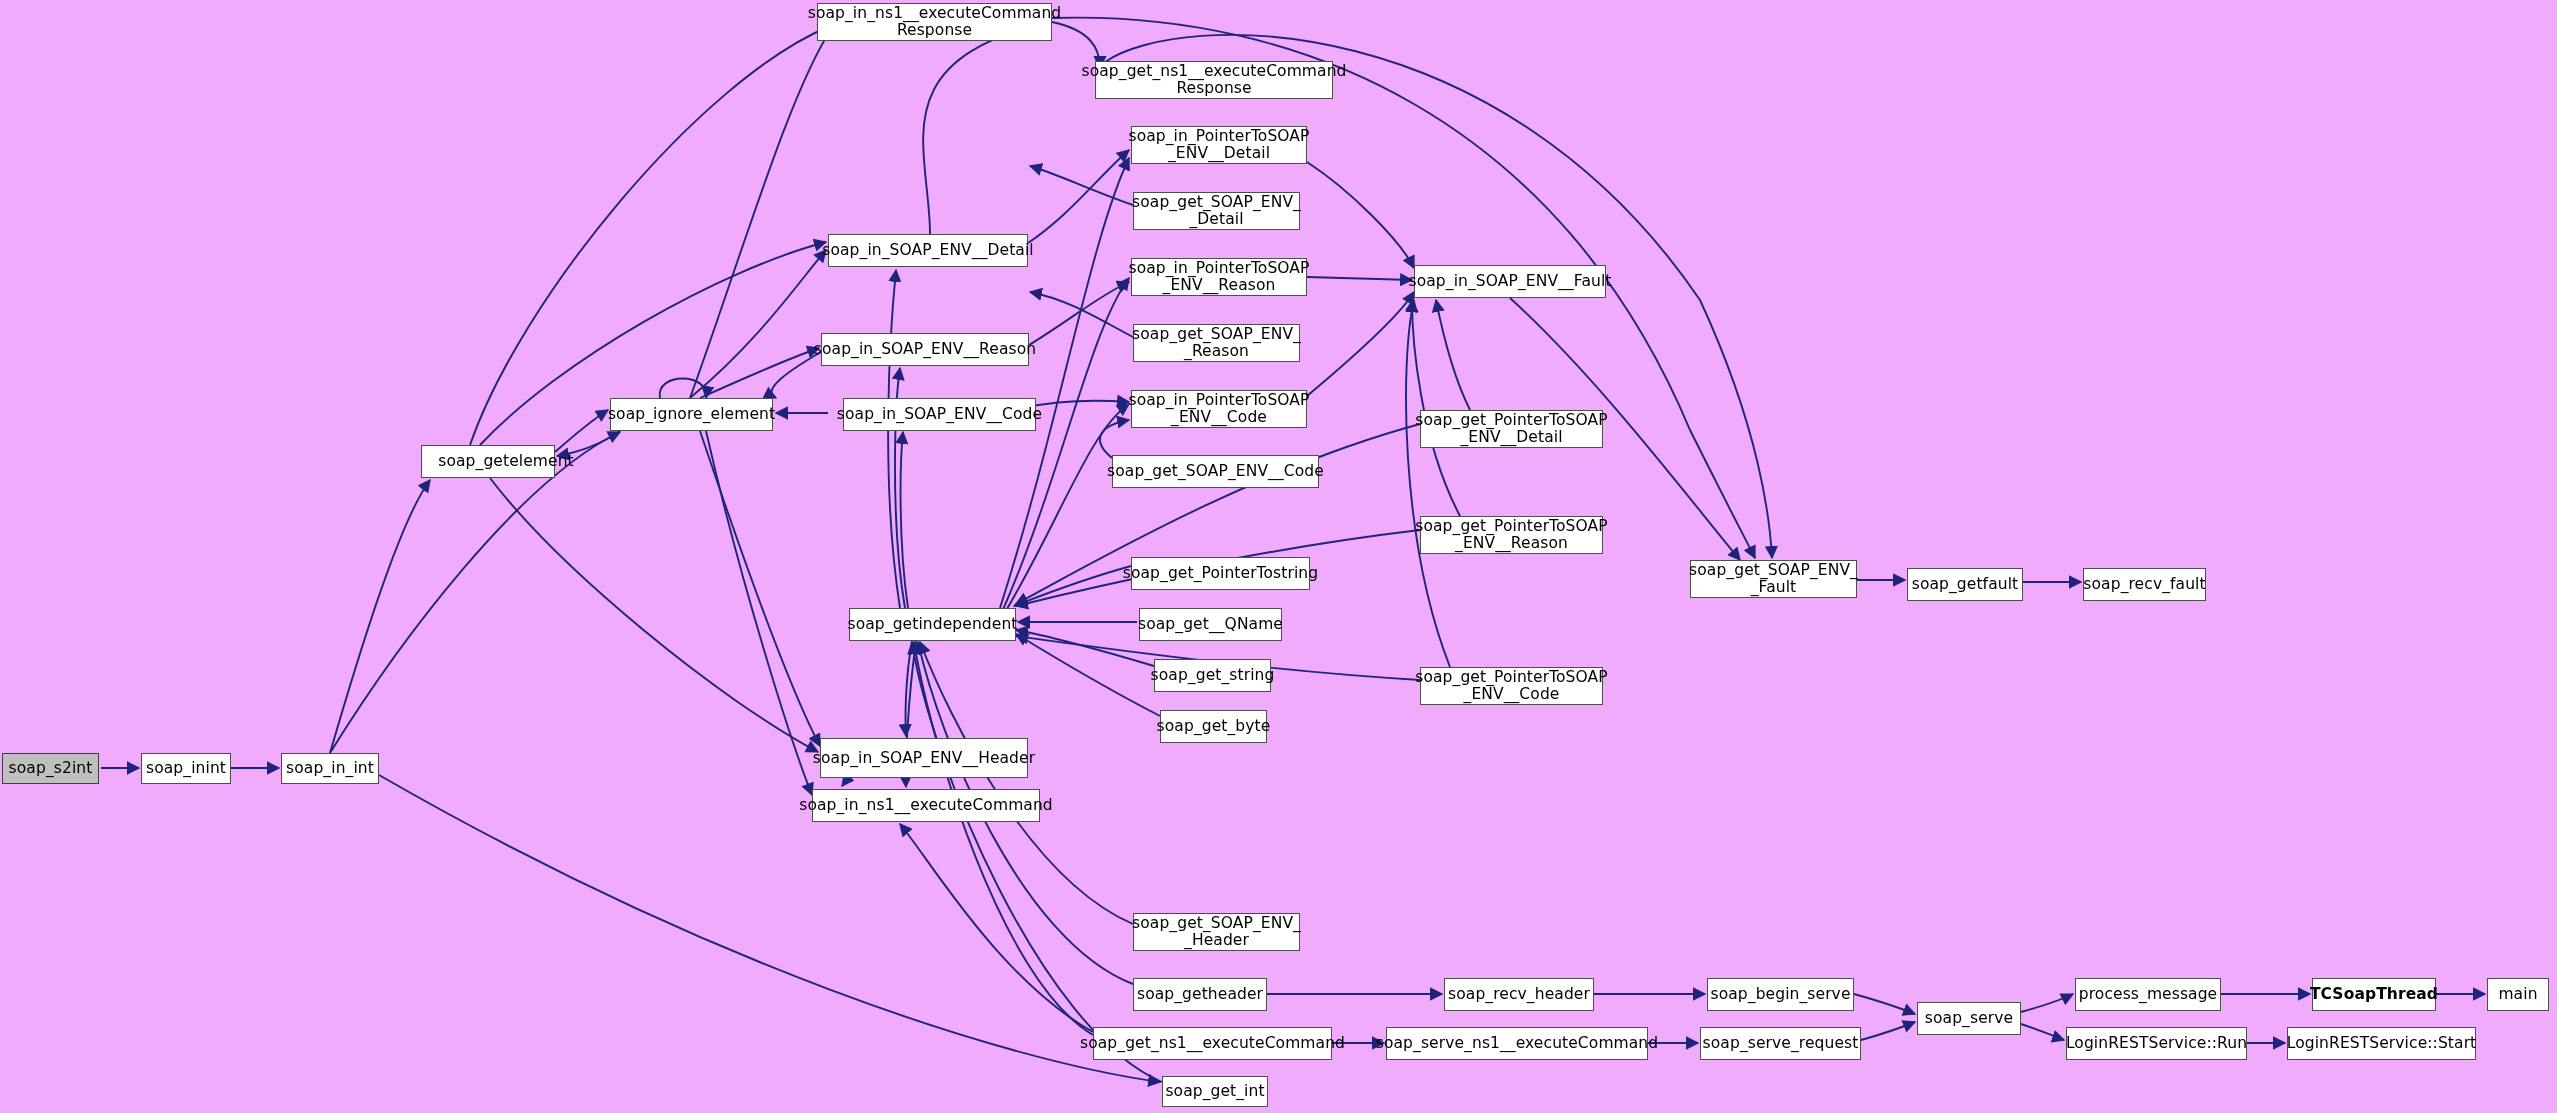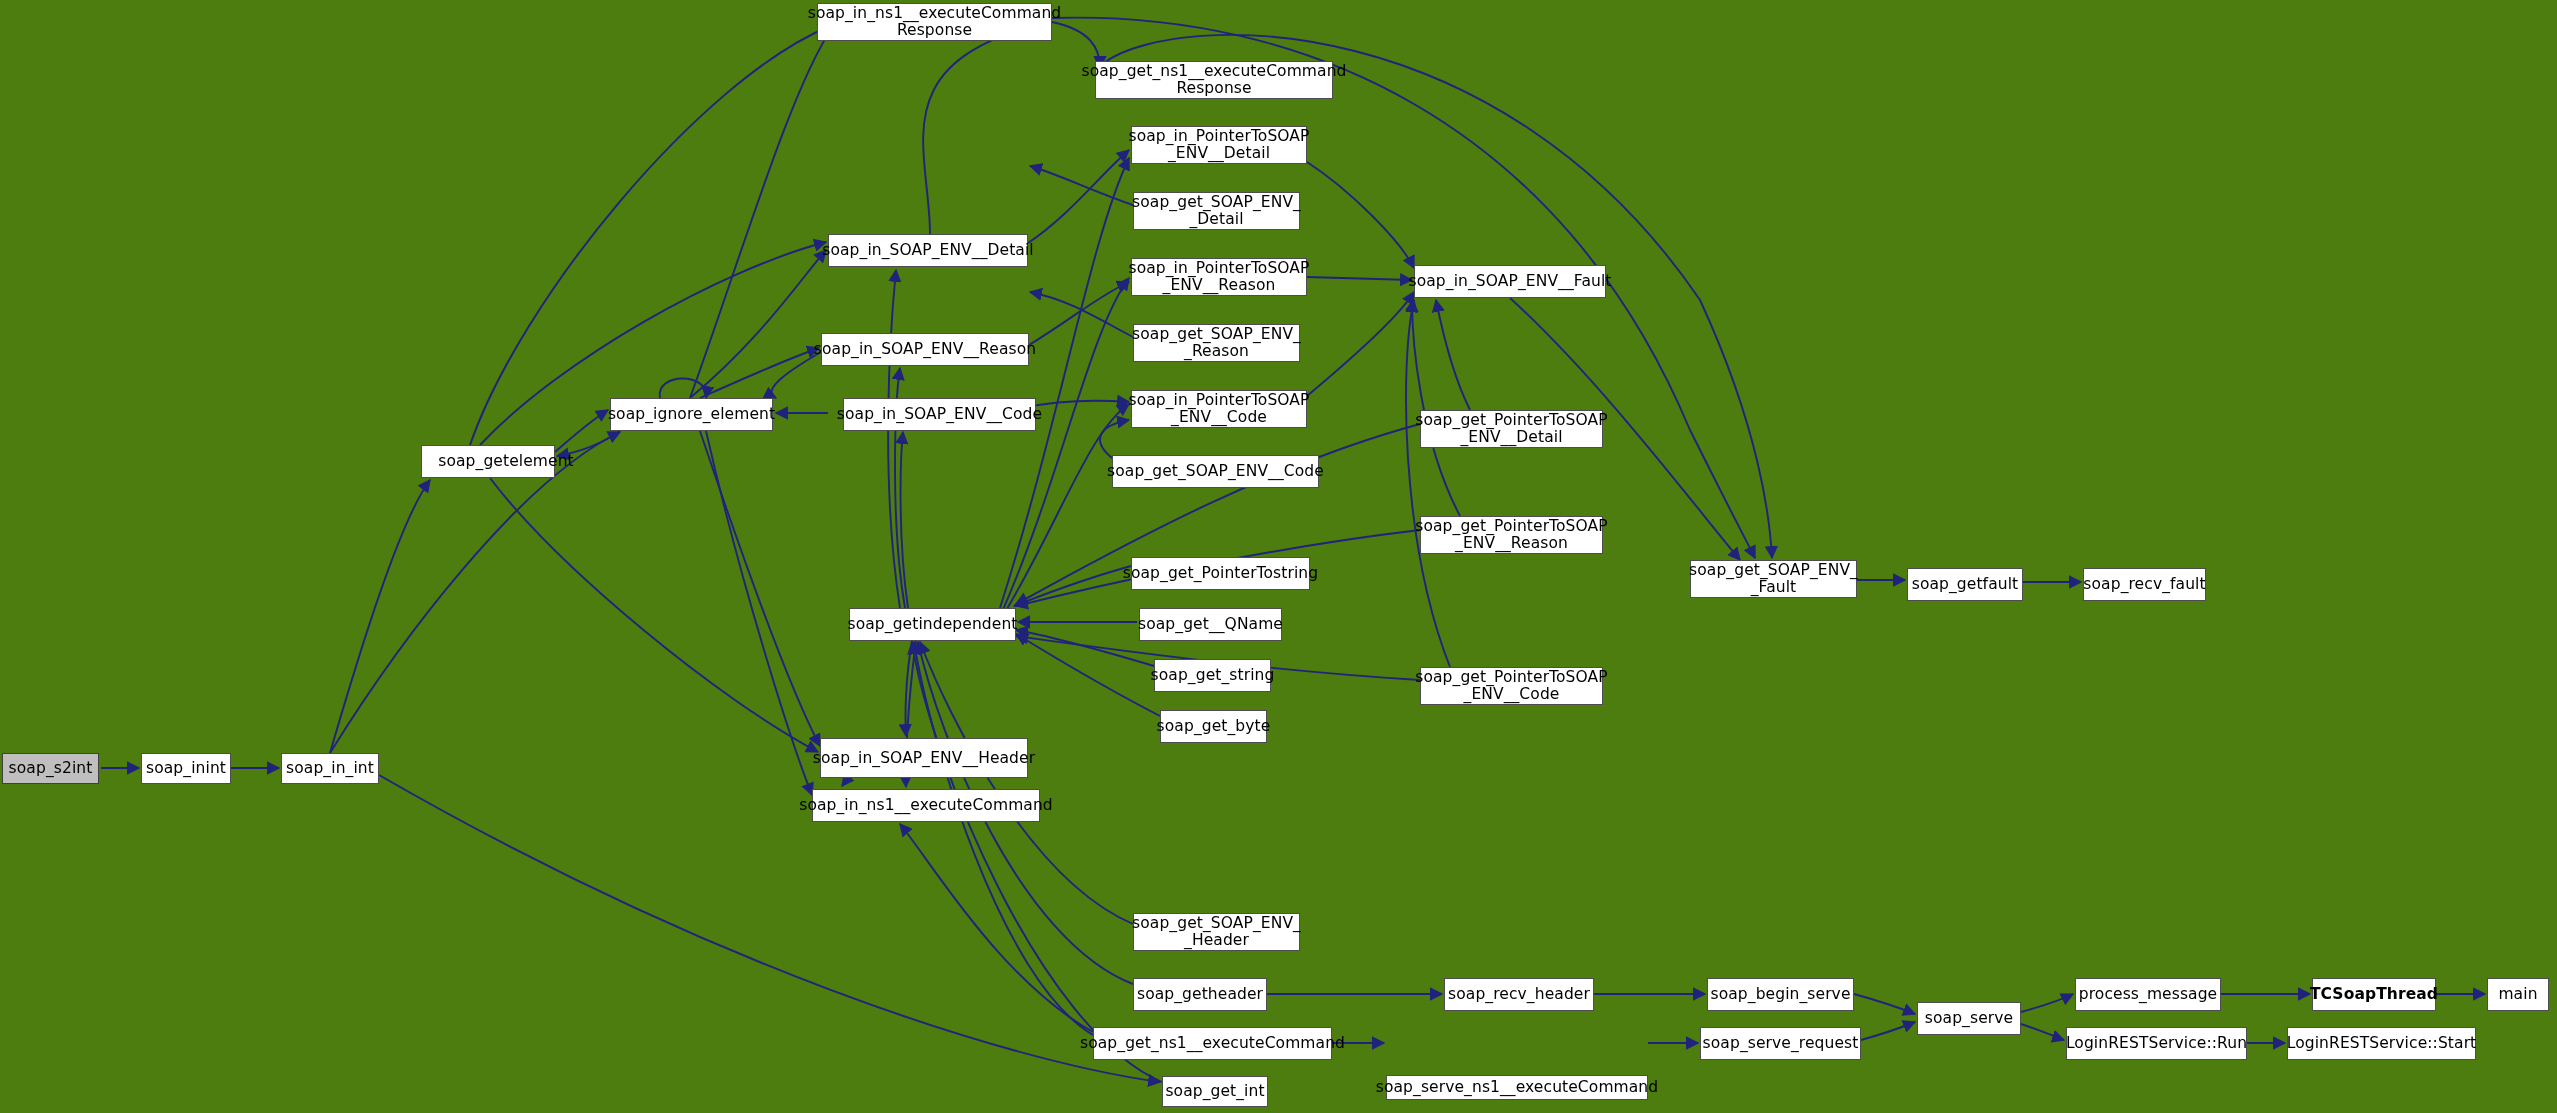--- a/index.html
+++ b/index.html
@@ -3,21 +3,21 @@
 <meta charset="utf-8">
 <title>Call Graph</title>
 <style>
   html, body {
     margin: 0; padding: 0; background: #ffffff;
   }
   #canvas {
     position: relative;
     width: 2557px;
     height: 1113px;
-    background: #4d7c0f;
+    background: #f0abfc;
     overflow: hidden;
     font-family: "DejaVu Sans", "Liberation Sans", sans-serif;
   }
   svg.edges {
     position: absolute;
     left: 0; top: 0;
     width: 2557px;
     height: 1113px;
     pointer-events: none;
   }
@@ -169,20 +169,20 @@
       <div class="node" style="left: 812px; top: 789px; width: 228px; height: 33px;">soap_in_ns1__executeCommand</div>
       <div class="node" style="left: 1133px; top: 913px; width: 167px; height: 38px;">soap_get_SOAP_ENV_
 _Header</div>
       <div class="node" style="left: 1133px; top: 978px; width: 134px; height: 33px;">soap_getheader</div>
       <div class="node" style="left: 1444px; top: 978px; width: 150px; height: 33px;">soap_recv_header</div>
       <div class="node" style="left: 1707px; top: 978px; width: 147px; height: 33px;">soap_begin_serve</div>
       <div class="node" style="left: 2075px; top: 978px; width: 146px; height: 33px;">process_message</div>
       <div class="node" style="left: 2312px; top: 978px; width: 124px; height: 33px; font-weight: bold;">TCSoapThread</div>
       <div class="node" style="left: 2487px; top: 978px; width: 62px; height: 33px;">main</div>
       <div class="node" style="left: 1093px; top: 1027px; width: 239px; height: 33px;">soap_get_ns1__executeCommand</div>
-      <div class="node" style="left: 1386px; top: 1027px; width: 262px; height: 25px; margin-top: 48px;">soap_serve_ns1__executeCommand</div>
+      <div class="node" style="left: 1386px; top: 1027px; width: 262px; height: 33px;">soap_serve_ns1__executeCommand</div>
       <div class="node" style="left: 1700px; top: 1027px; width: 161px; height: 33px;">soap_serve_request</div>
       <div class="node" style="left: 1917px; top: 1002px; width: 104px; height: 33px;">soap_serve</div>
       <div class="node" style="left: 2066px; top: 1027px; width: 181px; height: 33px;">LoginRESTService::Run</div>
       <div class="node" style="left: 2287px; top: 1027px; width: 189px; height: 33px;">LoginRESTService::Start</div>
       <div class="node" style="left: 1162px; top: 1076px; width: 106px; height: 31px;">soap_get_int</div>
     </div>
 </div>
 
 </body></html>

